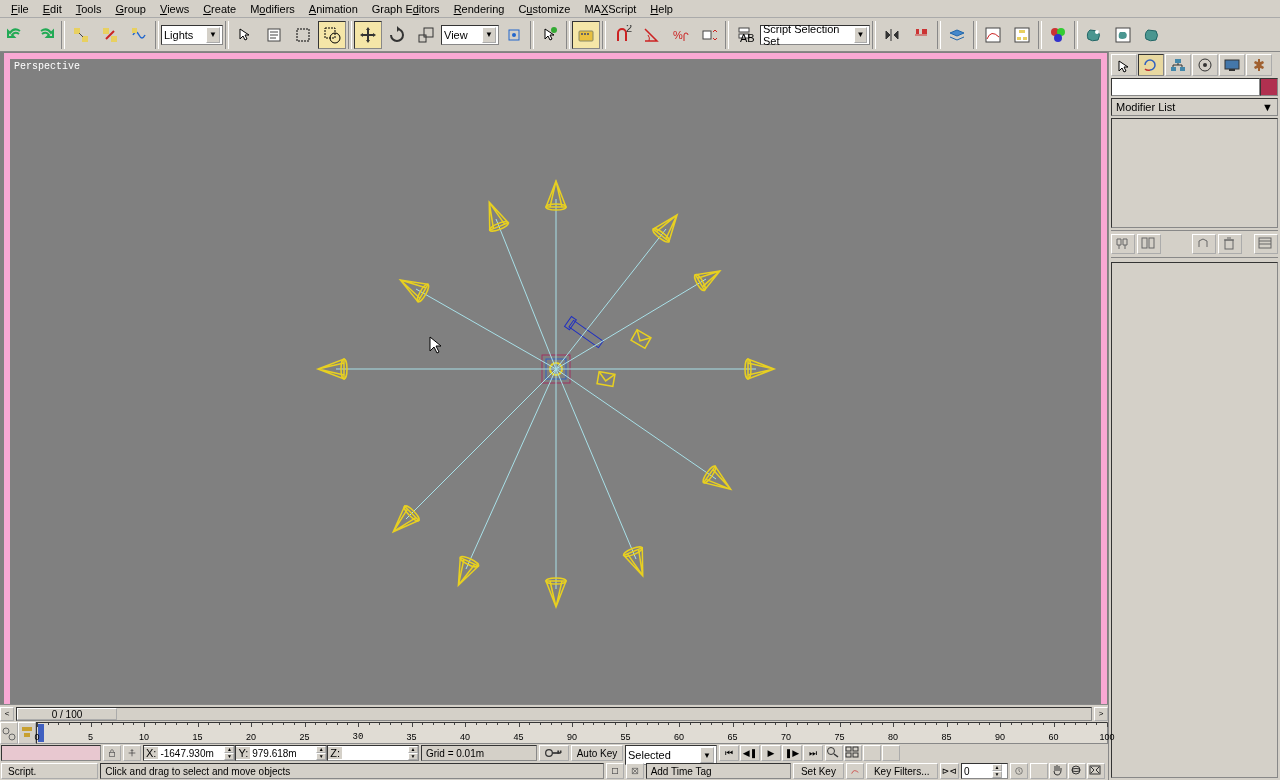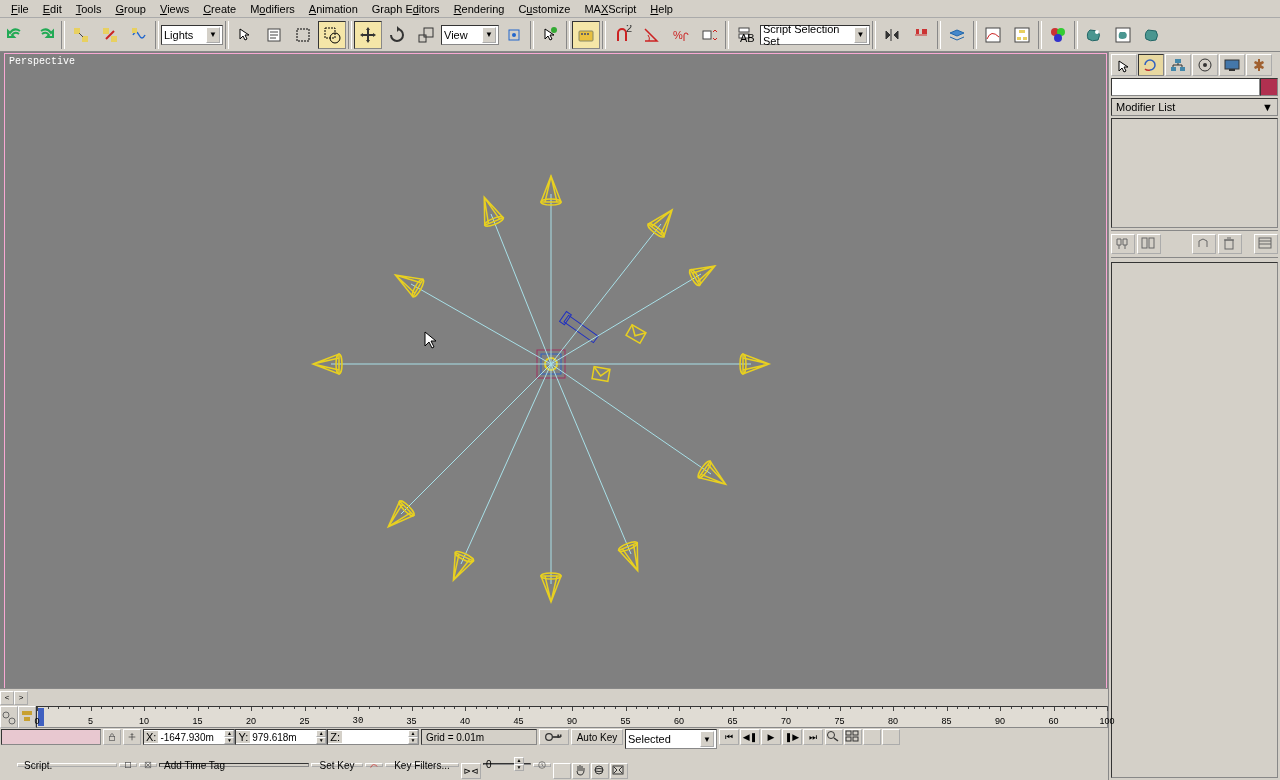--- a/index.html
+++ b/index.html
@@ -8,21 +8,21 @@
 .menubar span { padding:1px 7px; cursor:default; }
 .menubar span u { text-decoration:underline; }
 .toolbar { height:34px; background:#d4d0c8; display:flex; align-items:center; padding:0 2px; border-bottom:1px solid #888; gap:1px; }
 .tbtn { width:28px; height:28px; background:#d4d0c8; border:1px solid #d4d0c8; display:flex; align-items:center; justify-content:center; }
 .tbtn.active { border:1px inset #888; background:#f5e6a8; }
 .sep { width:4px; height:28px; border-left:1px solid #888; border-right:1px solid #fff; margin:0 1px; }
 .combo { height:20px; background:#fff; border:1px inset #888; display:flex; align-items:center; padding:0 2px; font-size:11px; }
 .combo .arrow { width:14px; height:16px; background:#d4d0c8; border:1px outset #fff; margin-left:auto; display:flex; align-items:center; justify-content:center; font-size:8px; }
 .main { position:absolute; top:52px; left:0; right:0; bottom:0; display:flex; }
 .viewport-area { flex:1; display:flex; flex-direction:column; background:#808080; }
-.viewport { flex:1; background:#808080; border:1px solid #f9a8d4; position:relative; margin:1px 1px 0 4px; }
+.viewport { flex:1; background:#808080; border:6px solid #f9a8d4; position:relative; margin:1px 1px 0 4px; }
 .vplabel { position:absolute; top:2px; left:4px; color:#fff; font-size:10px; font-family:Courier,monospace; }
 .axis { position:absolute; bottom:8px; left:8px; width:40px; height:40px; }
 .right-panel { width:172px; background:#d4d0c8; border-left:1px solid #888; display:flex; flex-direction:column; padding:2px; }
 .cmd-tabs { display:flex; gap:1px; margin-bottom:2px; }
 .cmd-tab { width:26px; height:22px; background:#d4d0c8; border:1px outset #fff; display:flex; align-items:center; justify-content:center; }
 .cmd-tab.active { background:#e8d8a0; border:1px inset #888; }
 .name-row { display:flex; margin-bottom:2px; }
 .name-input { flex:1; height:18px; background:#fff; border:1px inset #888; }
 .color-sw { width:18px; height:18px; background:#b03050; border:1px inset #888; }
 .mod-combo { height:18px; background:#d4d0c8; border:1px inset #888; display:flex; align-items:center; padding:0 4px; margin-bottom:2px; }
@@ -35,21 +35,21 @@
 .ts-btn { width:14px; height:14px; background:#d4d0c8; border:1px outset #fff; display:flex; align-items:center; justify-content:center; font-size:8px; }
 .ts-track { flex:1; height:14px; background:#d4d0c8; border:1px inset #888; position:relative; margin:0 2px; }
 .ts-thumb { position:absolute; left:0; width:100px; height:12px; background:#d4d0c8; border:1px outset #fff; text-align:center; font-size:10px; }
 .ruler-row { height:22px; display:flex; }
 .ruler-btns { width:36px; display:flex; }
 .ruler-btn { width:18px; height:22px; background:#d4d0c8; border:1px outset #fff; }
 .ruler { flex:1; height:22px; background:#e0dcd4; border:1px inset #888; position:relative; font-size:9px; }
 .ruler .tick { position:absolute; top:0; height:4px; border-left:1px solid #444; }
 .ruler .ticklabel { position:absolute; top:9px; font-size:9px; transform:translateX(-50%); }
 .status-row1 { height:18px; display:flex; gap:2px; padding:1px; }
-.status-row2 { height:24px; display:flex; gap:2px; padding:17px; }
+.status-row2 { height:18px; display:flex; gap:2px; padding:1px; }
 .sbox { background:#d4d0c8; border:1px inset #888; padding:1px 4px; font-size:10px; display:flex; align-items:center; }
 .sbtn { background:#d4d0c8; border:1px outset #fff; padding:1px 4px; font-size:10px; display:flex; align-items:center; justify-content:center; }
 .coord-group { display:flex; gap:0; }
 .coord { display:flex; align-items:center; border:1px inset #888; background:#fff; }
 .coord .lbl { padding:0 2px; background:#d4d0c8; }
 .coord .val { width:66px; padding:0 2px; font-size:10px; }
 .coord .sp { width:10px; height:14px; background:#d4d0c8; display:flex; flex-direction:column; }
 .coord .sp div { flex:1; border:1px outset #fff; font-size:5px; text-align:center; line-height:5px; }
 .playback { display:flex; gap:1px; }
 .pbtn { width:20px; height:16px; background:#d4d0c8; border:1px outset #fff; display:flex; align-items:center; justify-content:center; font-size:9px; }
@@ -385,20 +385,23 @@
         <line x1="8" y1="32" x2="8" y2="10" stroke="#30c030" stroke-width="1.5"></line>
         <text x="4" y="9" fill="#30c030" font-size="9">y</text>
         <line x1="8" y1="32" x2="18" y2="24" stroke="#3060d0" stroke-width="1.5"></line>
         <text x="19" y="24" fill="#3060d0" font-size="9">z</text>
       </svg>
     </div>
 
     <div class="bottom-area">
       <div class="timeslider-row">
         <div class="ts-btn">&lt;</div>
+        <div class="ts-track">
+          <div class="ts-thumb">0 / 100</div>
+        </div>
         <div class="ts-btn">&gt;</div>
       </div>
       <div class="ruler-row">
         <div class="ruler-btns">
           <div class="ruler-btn"><svg width="16" height="20" viewBox="0 0 16 20">
                 <circle cx="5" cy="8" r="3" fill="#d4d0c8" stroke="#666"></circle>
                 <circle cx="11" cy="14" r="3" fill="#d4d0c8" stroke="#666"></circle>
               </svg></div>
           <div class="ruler-btn"><svg width="16" height="20" viewBox="0 0 16 20">
                 <rect x="3" y="4" width="10" height="4" fill="#c8a030"></rect>
@@ -602,20 +605,21 @@
                 <rect x="8" y="1" width="5" height="4" fill="none" stroke="#333"></rect>
                 <rect x="1" y="7" width="5" height="4" fill="none" stroke="#333"></rect>
                 <rect x="8" y="7" width="5" height="4" fill="none" stroke="#333"></rect>
               </svg></div>
           <div class="nav-btn"></div>
           <div class="nav-btn"></div>
         </div>
       </div>
       <div class="status-row2">
         <div class="sbtn" style="width:100px;text-align:left;justify-content:flex-start;padding-left:6px">Script.</div>
+        <div class="sbox" style="width:520px">Click and drag to select and move objects</div>
         <div class="sbtn" style="width:18px">
             <svg width="12" height="12" viewBox="0 0 12 12">
               <rect x="2" y="2" width="8" height="8" fill="none" stroke="#555"></rect>
             </svg>
           </div>
         <div class="sbtn" style="width:18px">
             <svg width="12" height="12" viewBox="0 0 12 12">
               <path d="M2 2 L10 2 L10 10 L2 10 Z M2 2 L10 10 M10 2 L2 10" stroke="#555" fill="none"></path>
             </svg>
           </div>

